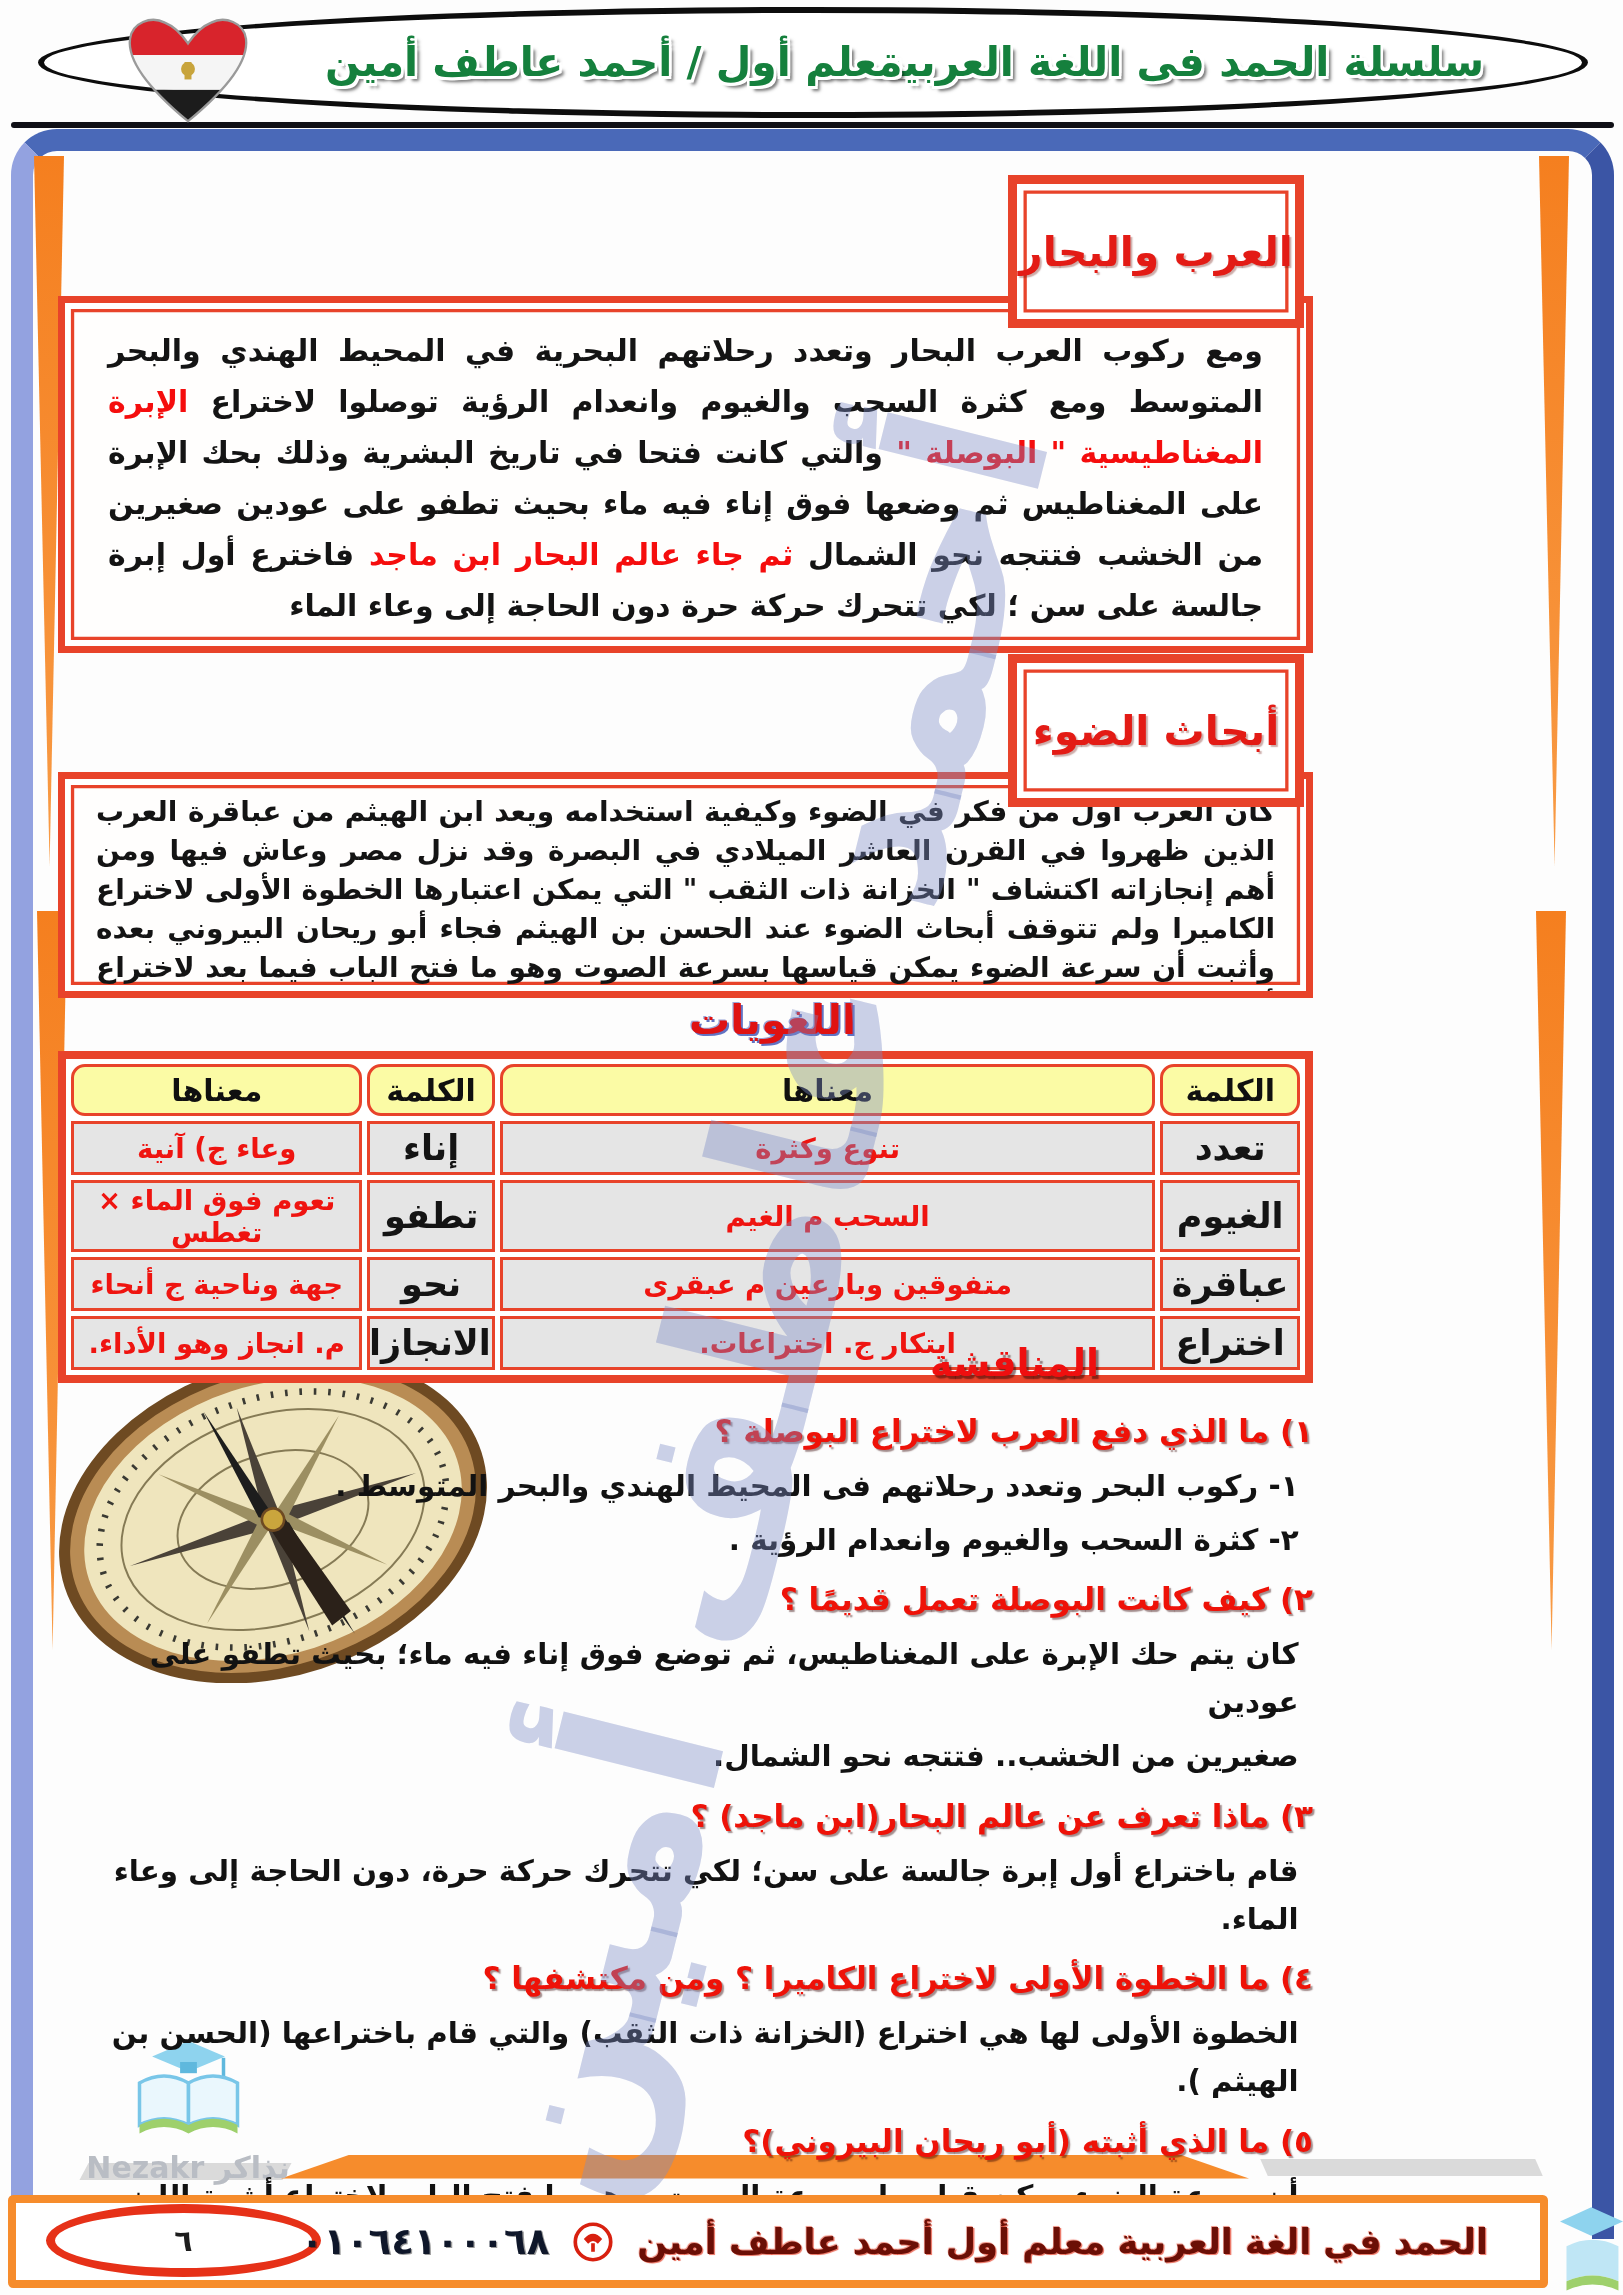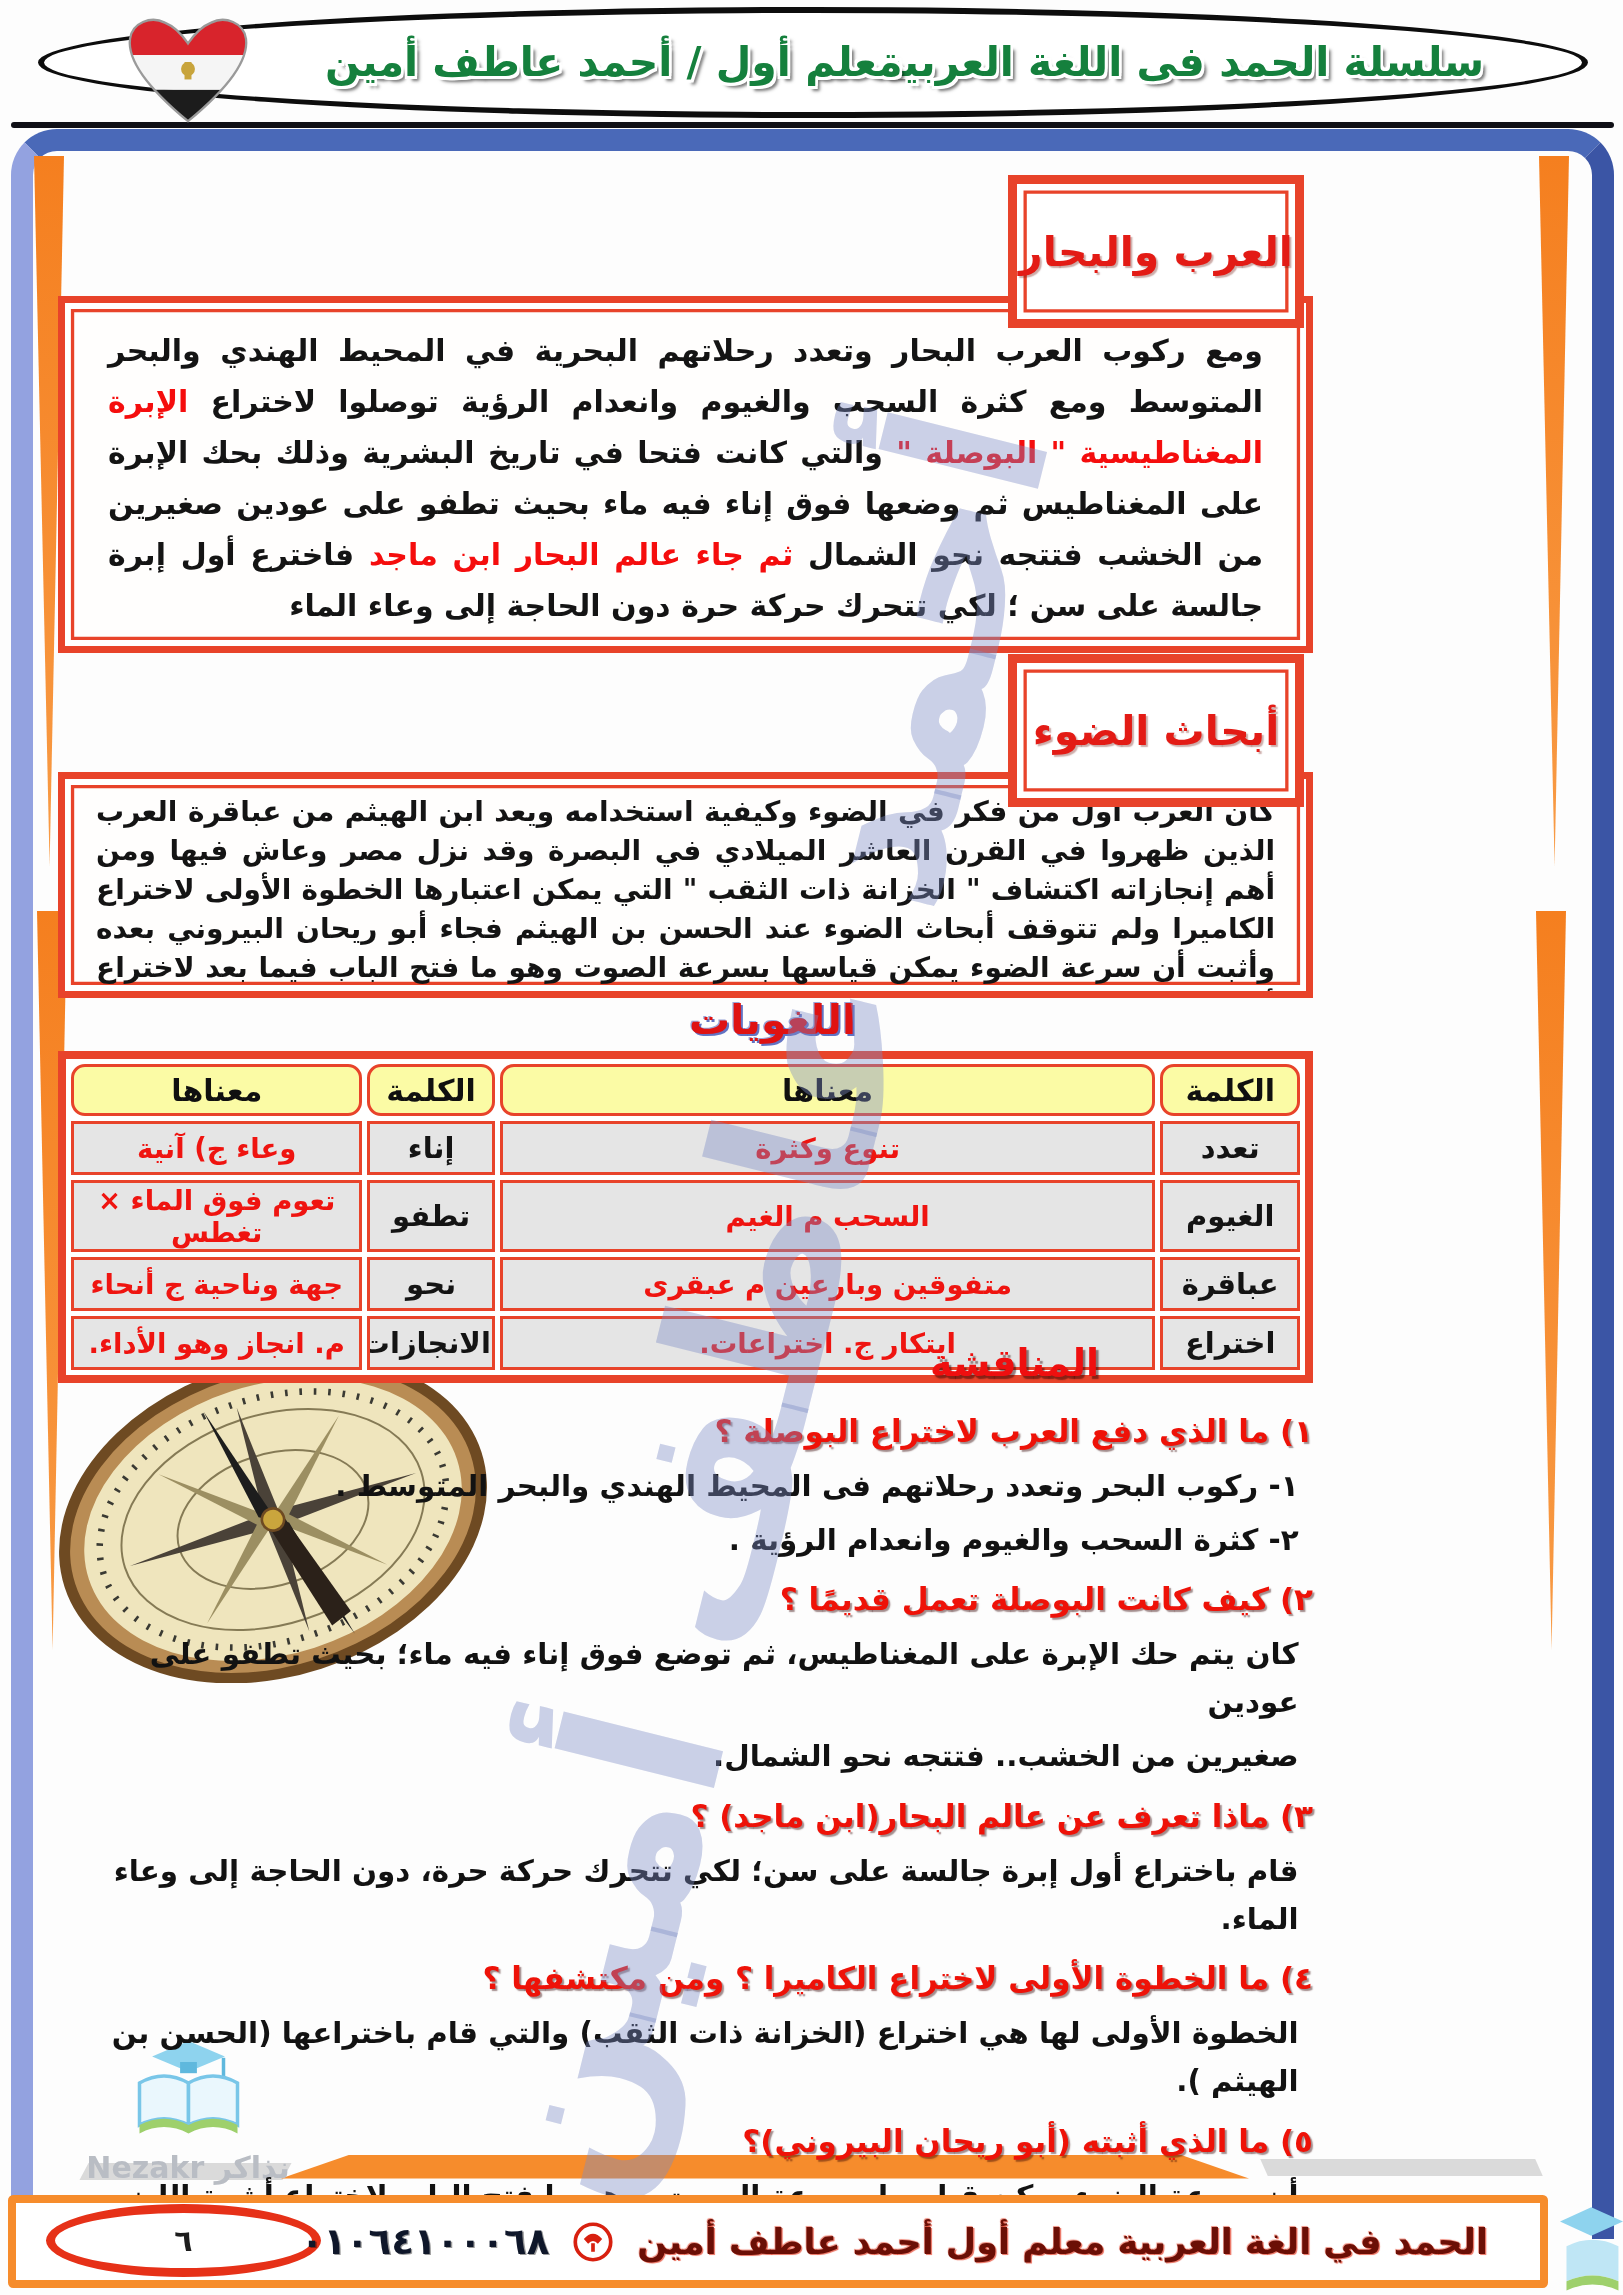--- a/index.html
+++ b/index.html
@@ -46,21 +46,21 @@
   .red-inline{color:#f50d0d;}
 
   
   .vocab-title{position:absolute;left:648px;top:996px;width:249px;text-align:center;font-size:41px;font-weight:bold;
     color:#df1212;z-index:11;text-shadow:2px 2px 0 rgba(90,108,192,.95),-1.3px -1.3px 0 rgba(90,108,192,.6);}
   table.vocab{position:absolute;left:58px;top:1051px;width:1255px;box-sizing:border-box;z-index:10;
     border:8.5px solid #e8432a;border-collapse:separate;border-spacing:5.9px;background:#fff;table-layout:fixed;}
   table.vocab th,table.vocab td{border:3.9px solid #e8432a;text-align:center;vertical-align:middle;overflow:hidden;}
   table.vocab th{background:#fbfba5;color:#101010;font-size:30px;font-weight:bold;height:44px;border-radius:14px;}
   table.vocab td{height:46px;font-weight:bold;background:#e5e5e5;}
-  td.word{color:#141414;font-size:29px;}
+  td.word{color:#141414;font-size:35px;}
   td.meaning{color:#ef1410;font-size:27.5px;}
 
   
   .disc-title{position:absolute;left:890px;top:1341px;width:249px;text-align:center;font-size:38px;font-weight:bold;
     color:#ef0f0f;z-index:11;text-shadow:2.6px 2.6px 1.3px rgba(40,0,0,.5);}
   .discussion{position:absolute;left:59px;top:1395px;width:1254px;z-index:10;text-align:right;}
   .disc-q{font-size:31px;font-weight:bold;color:#ee1208;line-height:50px;margin:10.5px 0 3.9px;
     text-shadow:2px 2px 1.3px rgba(50,0,0,.45);}
   .disc-a{font-size:29.4px;font-weight:bold;color:#121212;line-height:48px;margin:6px 0;padding-right:14.4px;}
 

